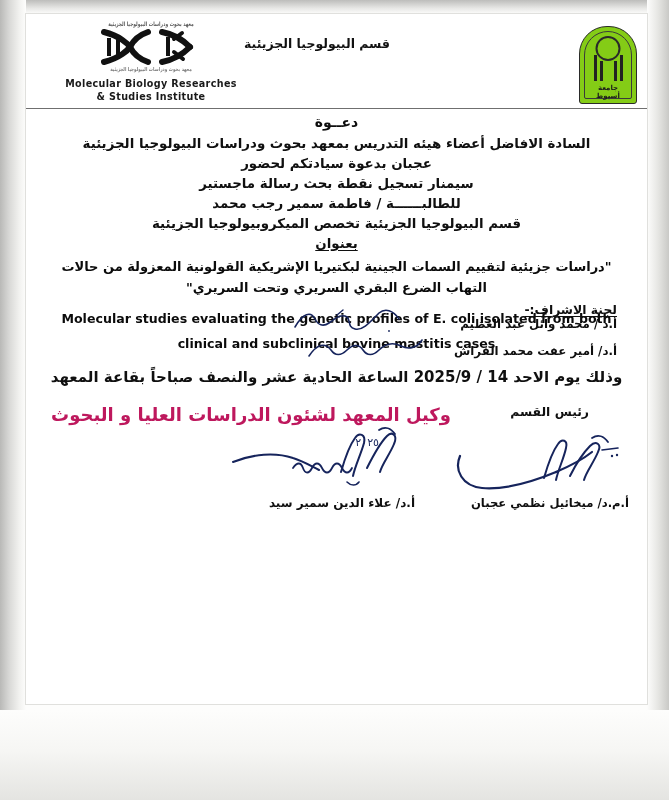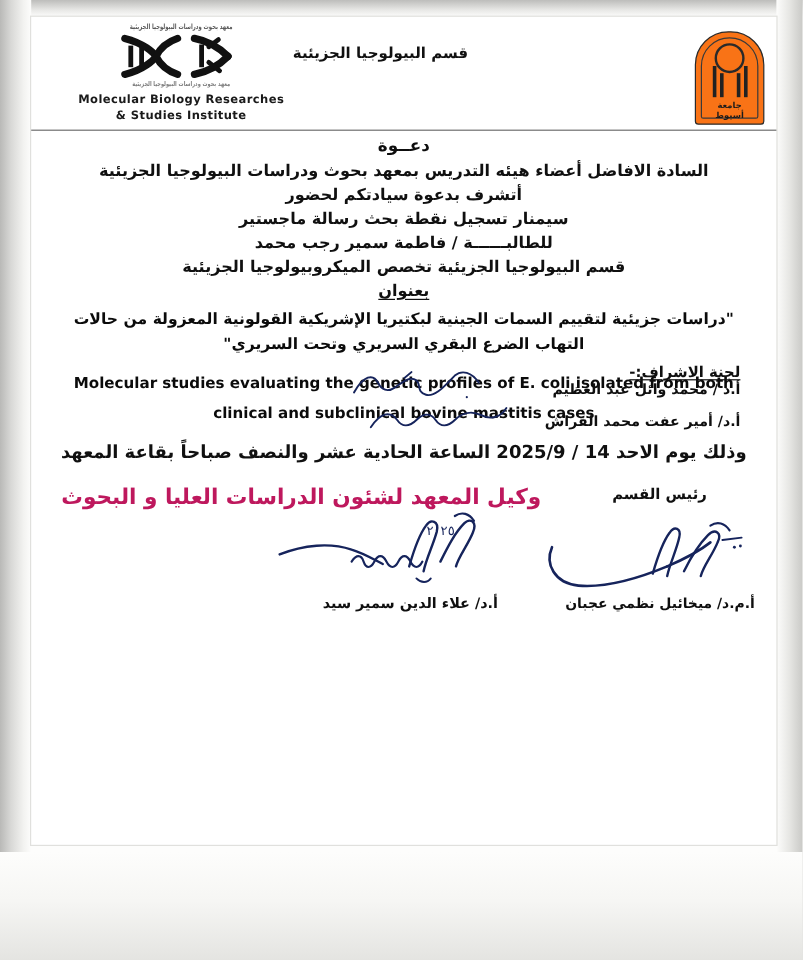--- a/index.html
+++ b/index.html
@@ -121,21 +121,21 @@
     top: 12px;
     width: 56px;
     height: 76px;
   }
   .seal-frame {
     width: 56px;
     height: 76px;
     border: 1.6px solid #2a2a2a;
     border-radius: 28px 28px 3px 3px;
     position: relative;
-    background: #f97316;
+    background: #84cc16;
   }
   .seal-inner {
     position: absolute;
     left: 4px; top: 4px; right: 4px; bottom: 4px;
     border: 1px solid #3a3a3a;
     border-radius: 24px 24px 2px 2px;
   }
   .seal-sun {
     position: absolute;
     left: 50%;
@@ -394,21 +394,21 @@
       </div>
 
       <div class="header-rule"></div>
     </div>
 
     <div class="body-wrap">
       <div class="invitation-title">دعــوة</div>
 
       <div class="line-ar tight">السادة الافاضل أعضاء هيئه التدريس بمعهد بحوث ودراسات البيولوجيا الجزيئية</div>
 
-      <div class="line-ar">أتشرف بدعوة سيادتكم لحضور</div>
+      <div class="line-ar">عجبان بدعوة سيادتكم لحضور</div>
 
       <div class="line-ar">سيمنار تسجيل نقطة بحث رسالة ماجستير</div>
 
       <div class="line-ar">للطالبــــــة / فاطمة سمير رجب محمد</div>
 
       <div class="line-ar">قسم البيولوجيا الجزيئية تخصص الميكروبيولوجيا الجزيئية</div>
 
       <div class="line-ar underline-word">بعنوان</div>
 
       <div class="title-ar">

